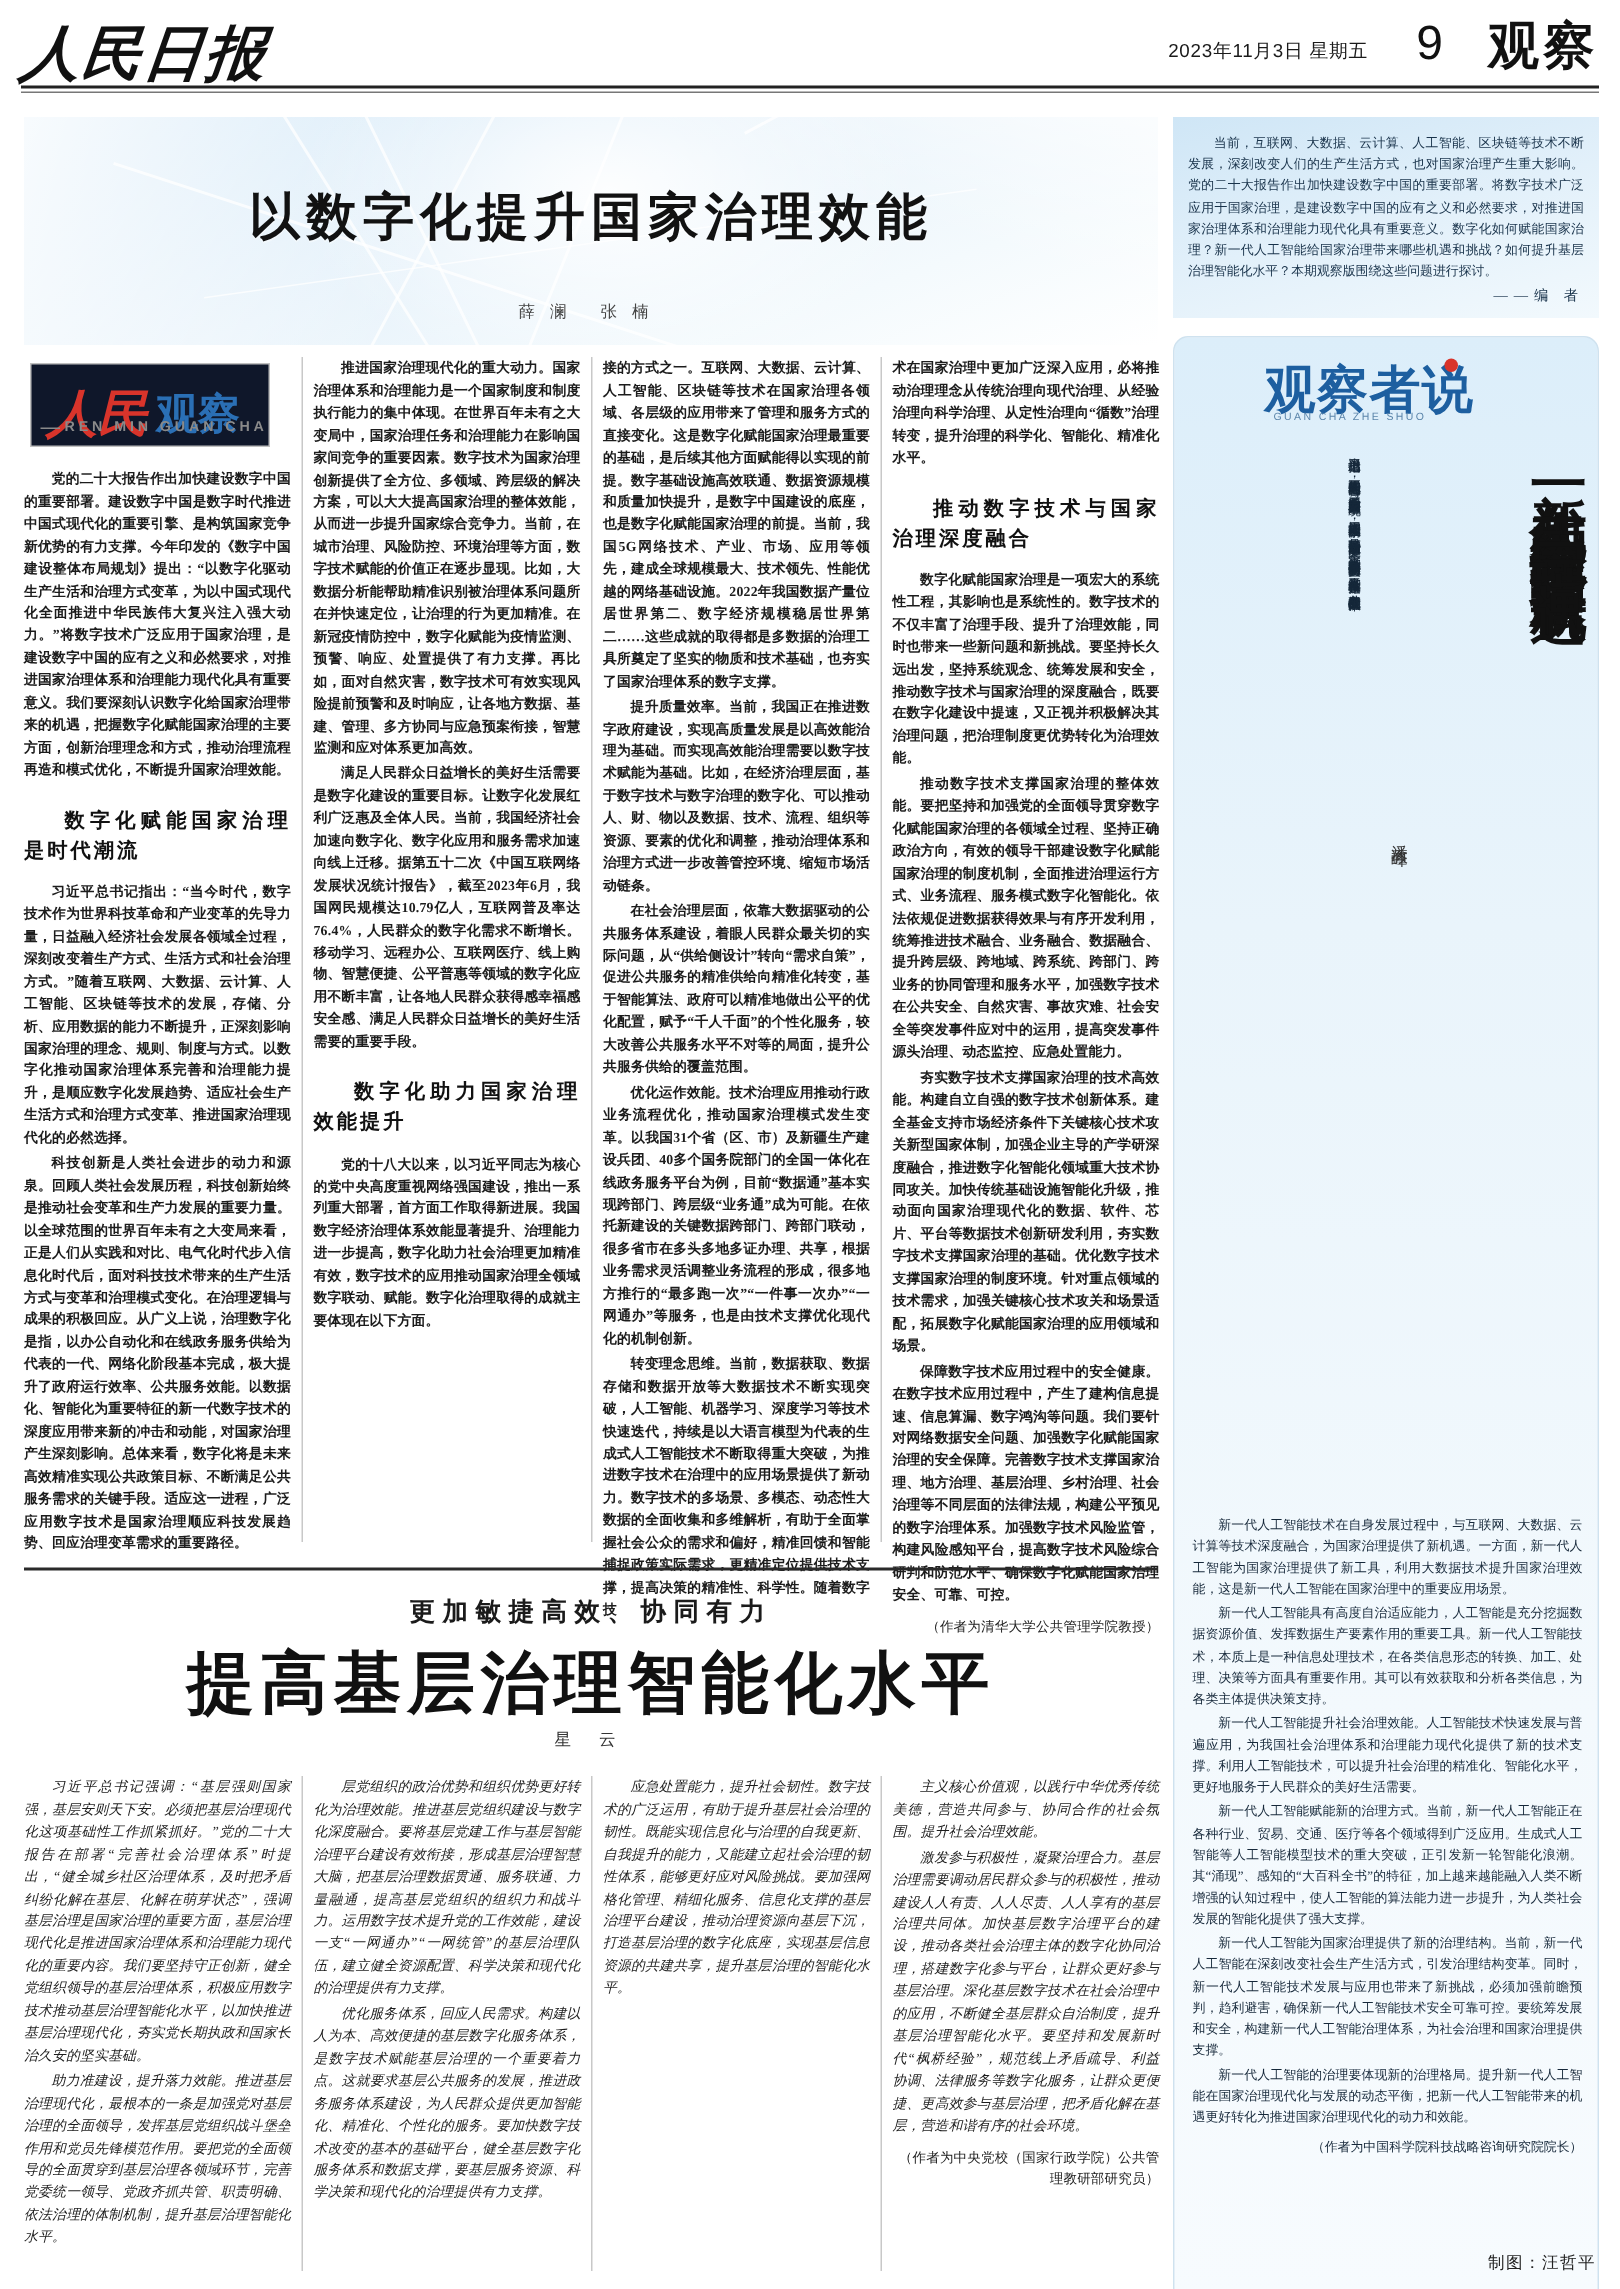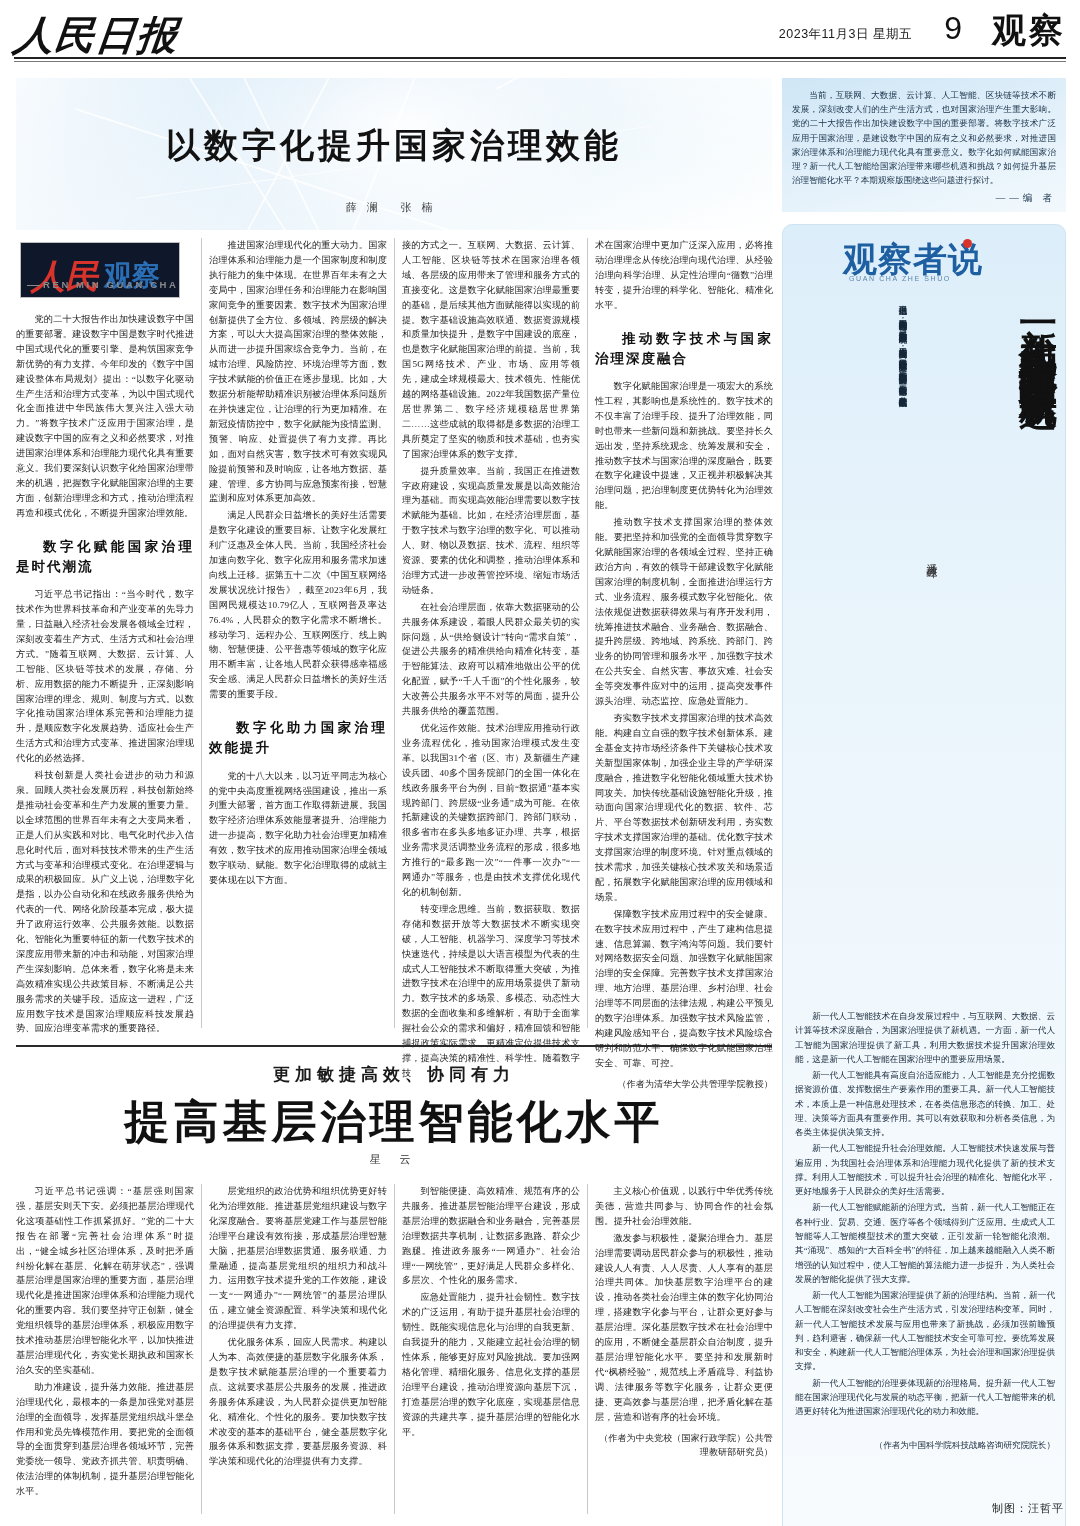--- a/index.html
+++ b/index.html
@@ -89,21 +89,21 @@
   .col {
     position: absolute; top: 0; width: 178px; height: 790px;
     font-size: 9.2px; line-height: 1.62; color: #1c1c1c;
     text-align: justify; text-justify: inter-ideograph;
     letter-spacing: .15px;
   }
   .c1 { left: 0; }
   .c2 { left: 193px; }
   .c3 { left: 386px; }
   .c4 { left: 579px; }
-  .col p { text-indent: 2em; margin-bottom: 2px; }
+  .col p { text-indent: 2em; margin-bottom: 2px; font-weight: bold; }
   .col p.noind { text-indent: 0; }
   .col-rule {
     position: absolute; top: 0; width: 1px; height: 790px; background: #c8c8c8;
   }
   .r1 { left: 185px; } .r2 { left: 378px; } .r3 { left: 571px; }
 
   .sec-head {
     font-size: 13.5px; font-weight: bold; color: #111;
     text-align: justify; letter-spacing: 2px; line-height: 1.5;
     margin: 16px 0 10px 0; text-indent: 2em;
@@ -190,21 +190,21 @@
     font-size: 8.6px; line-height: 1.66; color: #16283a; text-align: justify;
     column-count: 1;
   }
   .sb-body p { text-indent: 2em; margin-bottom: 2px; }
   .sb-vert-wrap {
     position: absolute; left: 8px; top: 74px; width: 118px; height: 700px;
     writing-mode: vertical-rl;
     font-size: 8.4px; line-height: 1.7; color: #16283a;
     text-align: justify; letter-spacing: .2px;
   }
-  .sb-credit { text-align: right; font-size: 8.6px; margin-top: 20px; }
+  .sb-credit { text-align: right; font-size: 8.6px; margin-top: 6px; }
 
   
   .bottom-rule { position: absolute; left: 16px; top: 1045px; width: 756px; height: 2px; background: #2a2a2a; }
   .bot-kicker {
     position: absolute; left: 16px; top: 1063px; width: 756px; text-align: center;
     font-size: 17px; color: #1a1a1a; letter-spacing: 5px; font-weight: bold;
     font-family: "Liberation Sans", sans-serif;
   }
   .bot-title {
     position: absolute; left: 16px; top: 1092px; width: 756px; text-align: center;
@@ -215,21 +215,21 @@
     position: absolute; left: 16px; top: 1152px; width: 756px; text-align: center;
     font-size: 11px; color: #333; letter-spacing: 8px;
   }
   .bot-cols { position: absolute; left: 16px; top: 1184px; width: 756px; height: 330px; }
   .bcol {
     position: absolute; top: 0; width: 178px; height: 330px;
     font-size: 9.2px; line-height: 1.62; color: #1c1c1c;
     text-align: justify; letter-spacing: .15px;
   }
   .bc1 { left: 0; } .bc2 { left: 193px; } .bc3 { left: 386px; } .bc4 { left: 579px; }
-  .bcol p { text-indent: 2em; margin-bottom: 2px; }
+  .bcol p { text-indent: 2em; margin-bottom: 2px; font-style: italic; }
   .bcol-rule { position: absolute; top: 0; width: 1px; height: 330px; background: #c8c8c8; }
   .br1 { left: 185px; } .br2 { left: 378px; } .br3 { left: 571px; }
 
   .page-credit {
     position: absolute; right: 16px; bottom: 10px;
     font-size: 11px; color: #222; letter-spacing: 1px;
   }
 </style>
 </head>
 <body>
@@ -347,21 +347,20 @@
 
     <div class="bcol bc1">
       <p>习近平总书记强调：“基层强则国家强，基层安则天下安。必须把基层治理现代化这项基础性工作抓紧抓好。”党的二十大报告在部署“完善社会治理体系”时提出，“健全城乡社区治理体系，及时把矛盾纠纷化解在基层、化解在萌芽状态”，强调基层治理是国家治理的重要方面，基层治理现代化是推进国家治理体系和治理能力现代化的重要内容。我们要坚持守正创新，健全党组织领导的基层治理体系，积极应用数字技术推动基层治理智能化水平，以加快推进基层治理现代化，夯实党长期执政和国家长治久安的坚实基础。</p>
       <p>助力准建设，提升落力效能。推进基层治理现代化，最根本的一条是加强党对基层治理的全面领导，发挥基层党组织战斗堡垒作用和党员先锋模范作用。要把党的全面领导的全面贯穿到基层治理各领域环节，完善党委统一领导、党政齐抓共管、职责明确、依法治理的体制机制，提升基层治理智能化水平。</p>
     </div>
     <div class="bcol bc2">
       <p class="noind">层党组织的政治优势和组织优势更好转化为治理效能。推进基层党组织建设与数字化深度融合。要将基层党建工作与基层智能治理平台建设有效衔接，形成基层治理智慧大脑，把基层治理数据贯通、服务联通、力量融通，提高基层党组织的组织力和战斗力。运用数字技术提升党的工作效能，建设一支“一网通办”“一网统管”的基层治理队伍，建立健全资源配置、科学决策和现代化的治理提供有力支撑。</p>
       <p>优化服务体系，回应人民需求。构建以人为本、高效便捷的基层数字化服务体系，是数字技术赋能基层治理的一个重要着力点。这就要求基层公共服务的发展，推进政务服务体系建设，为人民群众提供更加智能化、精准化、个性化的服务。要加快数字技术改变的基本的基础平台，健全基层数字化服务体系和数据支撑，要基层服务资源、科学决策和现代化的治理提供有力支撑。</p>
     </div>
     <div class="bcol bc3">
-      <p class="noind">到智能便捷、高效精准、规范有序的公共服务。推进基层智能治理平台建设，形成基层治理的数据融合和业务融合，完善基层治理数据共享机制，让数据多跑路、群众少跑腿。推进政务服务“一网通办”、社会治理“一网统管”，更好满足人民群众多样化、多层次、个性化的服务需求。</p>
       <p>应急处置能力，提升社会韧性。数字技术的广泛运用，有助于提升基层社会治理的韧性。既能实现信息化与治理的自我更新、自我提升的能力，又能建立起社会治理的韧性体系，能够更好应对风险挑战。要加强网格化管理、精细化服务、信息化支撑的基层治理平台建设，推动治理资源向基层下沉，打造基层治理的数字化底座，实现基层信息资源的共建共享，提升基层治理的智能化水平。</p>
     </div>
     <div class="bcol bc4">
       <p class="noind">主义核心价值观，以践行中华优秀传统美德，营造共同参与、协同合作的社会氛围。提升社会治理效能。</p>
       <p>激发参与积极性，凝聚治理合力。基层治理需要调动居民群众参与的积极性，推动建设人人有责、人人尽责、人人享有的基层治理共同体。加快基层数字治理平台的建设，推动各类社会治理主体的数字化协同治理，搭建数字化参与平台，让群众更好参与基层治理。深化基层数字技术在社会治理中的应用，不断健全基层群众自治制度，提升基层治理智能化水平。要坚持和发展新时代“枫桥经验”，规范线上矛盾疏导、利益协调、法律服务等数字化服务，让群众更便捷、更高效参与基层治理，把矛盾化解在基层，营造和谐有序的社会环境。</p>
       <div class="credit">（作者为中央党校（国家行政学院）公共管理教研部研究员）</div>
     </div>
   </div>
 
   <div class="page-credit">制图：汪哲平</div>

